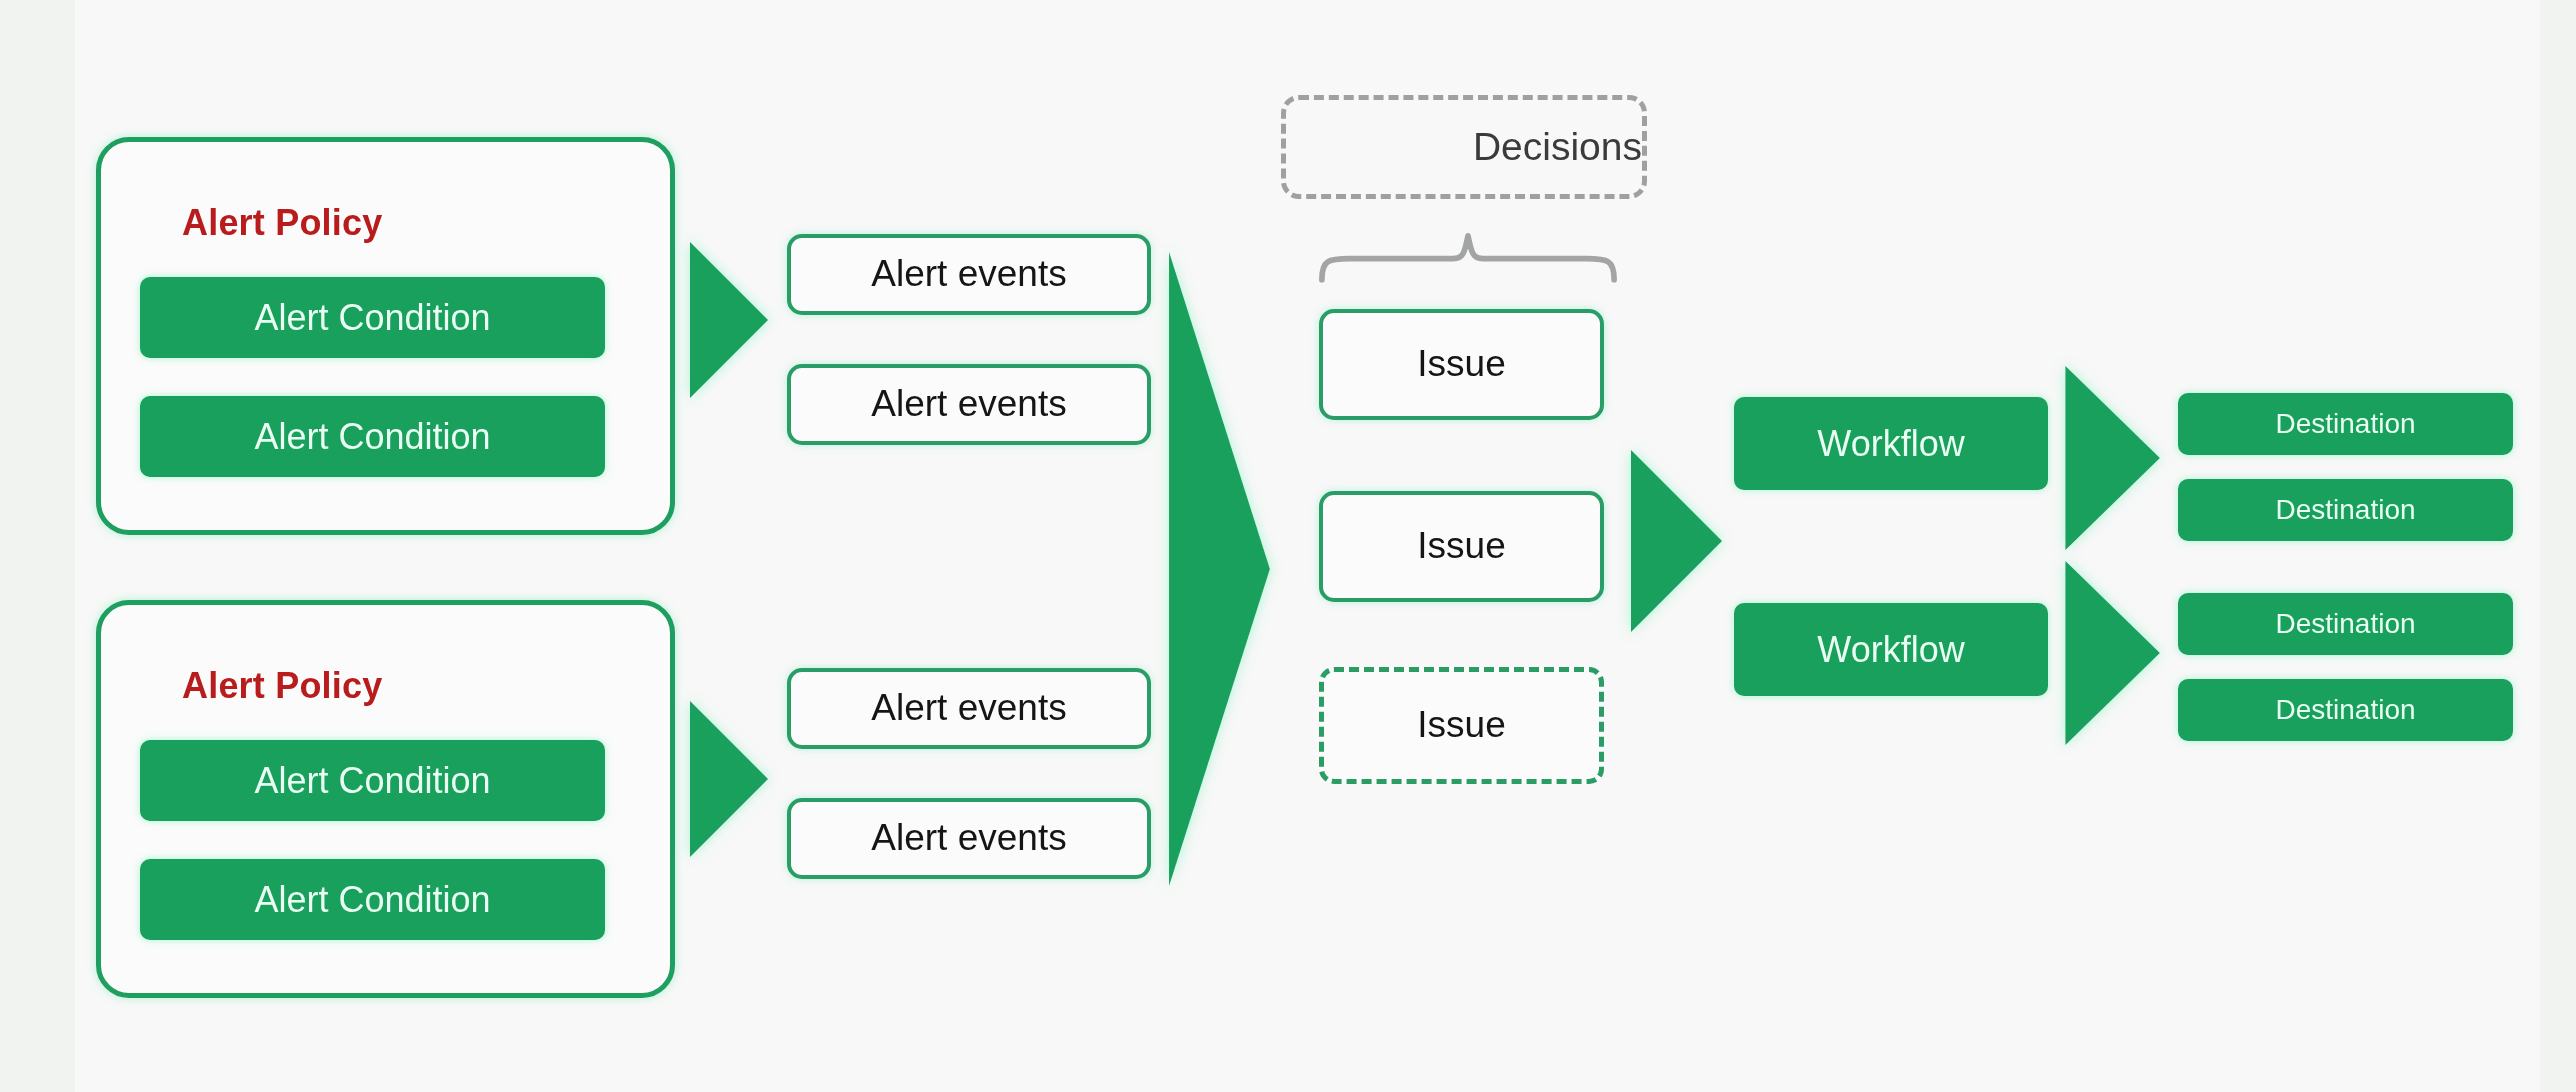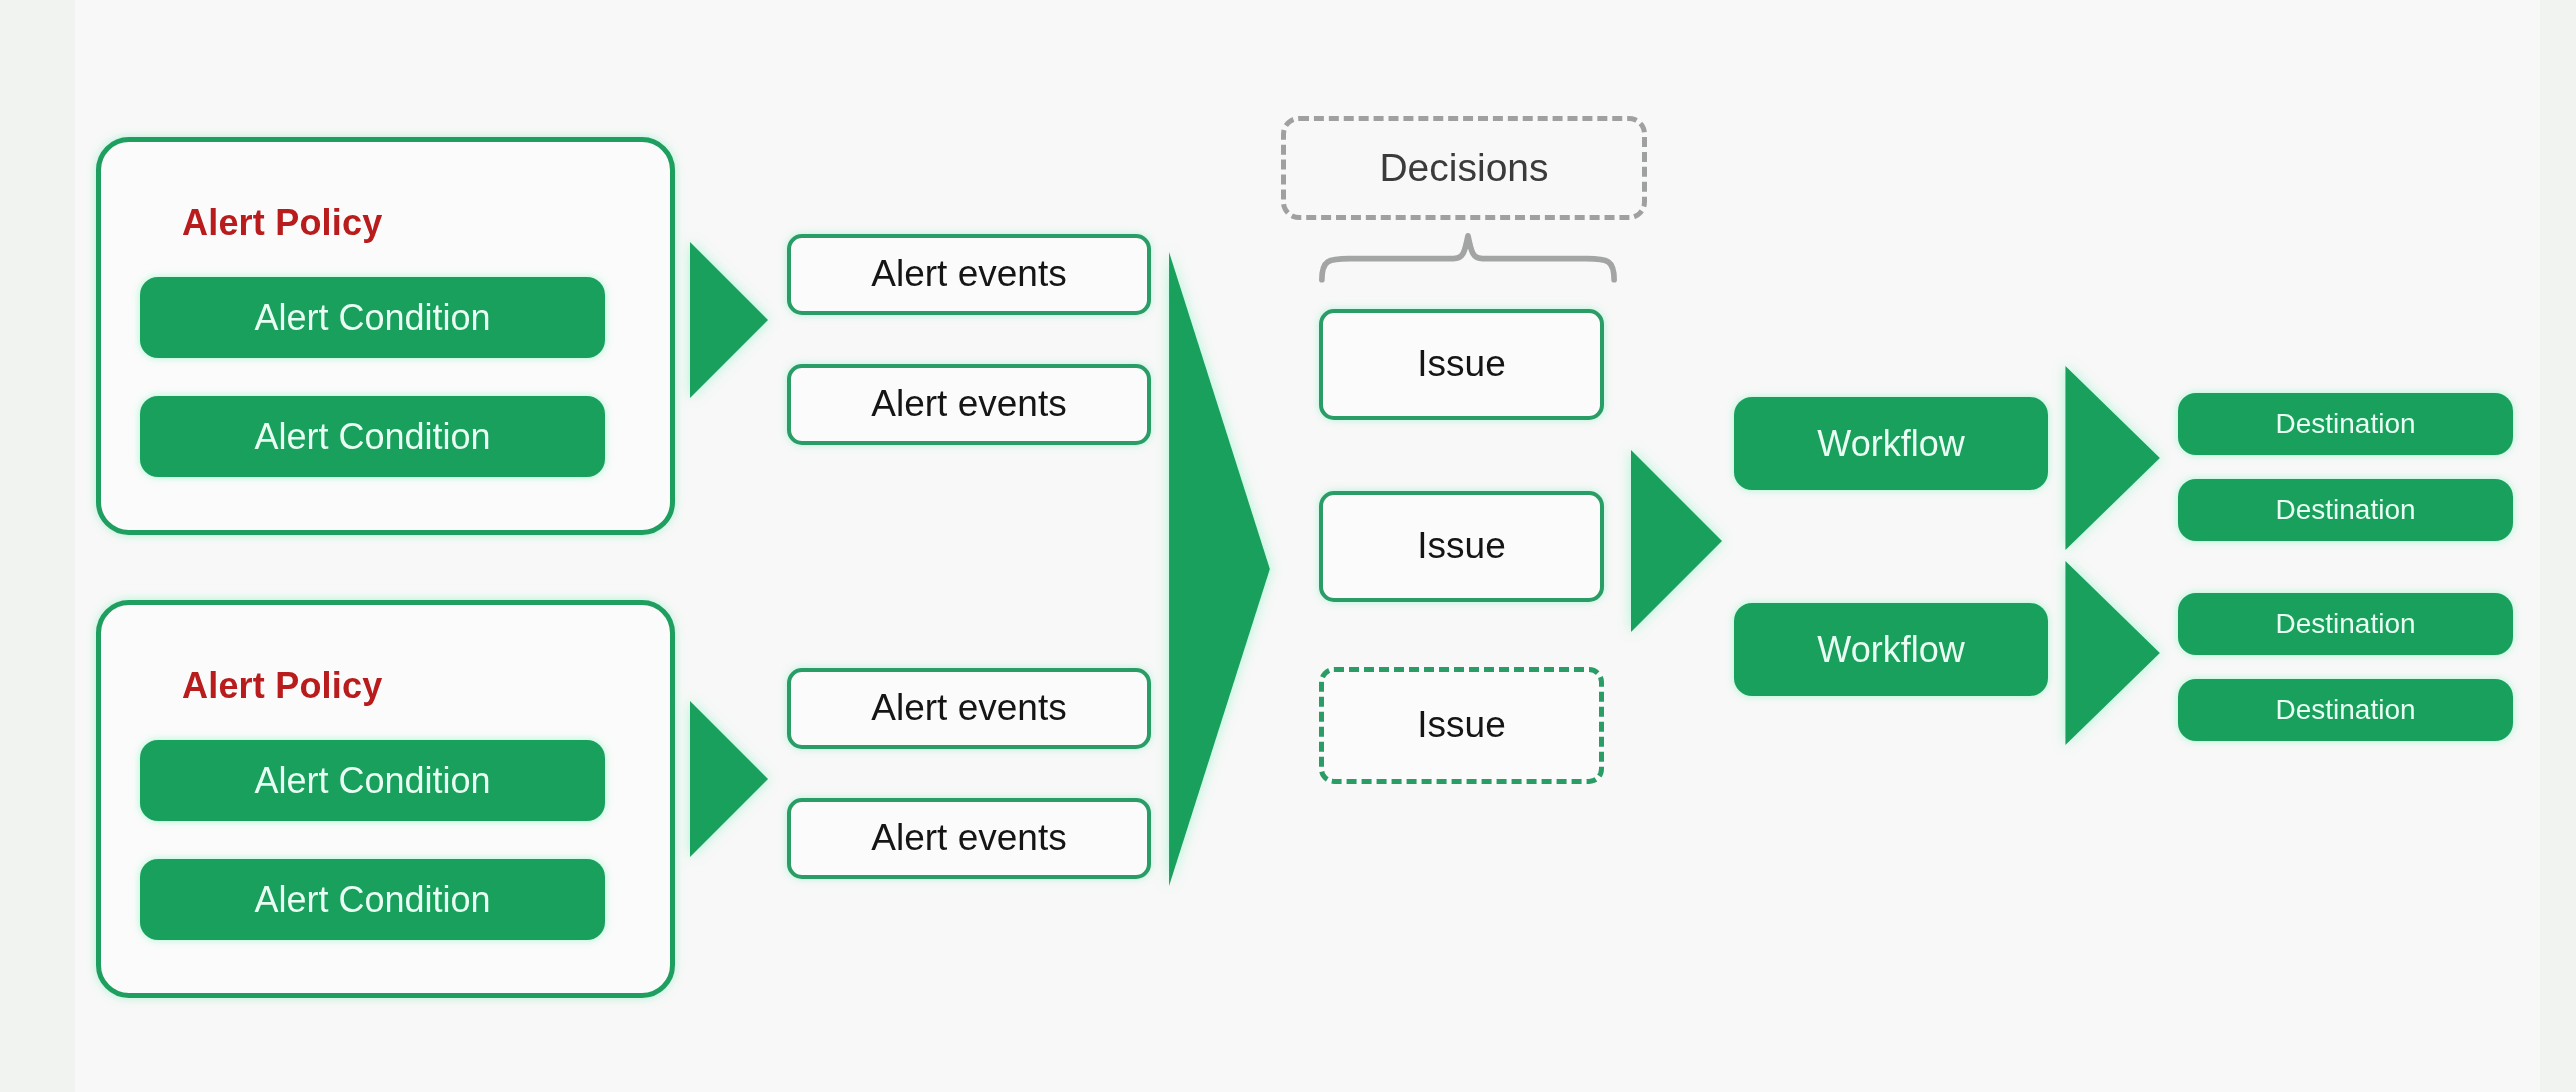--- a/index.html
+++ b/index.html
@@ -51,21 +51,21 @@
     position: absolute;
     font-weight: bold;
     font-size: 36px;
     color: #b91c1c;
     letter-spacing: 0.2px;
   }
 
   
   .green-fill {
     background: #18a05c;
-    border-radius: 18px;
+    border-radius: 10px;
     color: #eafff3;
     font-size: 36px;
     box-shadow: 0 0 7.3px rgba(140, 245, 200, 0.75);
   }
   .green-fill.sm { font-size: 28px; margin-top: 24px; }
 
   
   .green-outline {
     background: #fafbfa;
     border: 4.9px solid #2a9d66;
@@ -160,21 +160,21 @@
   <div class="node green-outline" style="left:787px; top:798px; width:364px; height:81px;">
     <span>Alert events</span>
   </div>
 
   <div class="funnel" style="left:1164px; top:252px; width:106px; height:634px;">
     <svg width="106" height="634" viewBox="0 0 130 780" xmlns="http://www.w3.org/2000/svg">
       <polygon points="6,0 130,390 6,780" fill="#18a05c"></polygon>
     </svg>
   </div>
 
-  <div class="node decisions-box" style="left:1281px; top:116px; width:366px; height:104px;">
+  <div class="node decisions-box" style="left:1281px; top:95px; width:366px; height:104px;justify-content:flex-end;">
     <span>Decisions</span>
   </div>
 
   <div class="brace" style="left:1317px; top:231px; width:302px; height:52px;">
     <svg width="302" height="52" viewBox="0 0 372 64" xmlns="http://www.w3.org/2000/svg">
       <path d="M6 60 C6 36, 14 34, 40 34 L168 34 C180 34, 182 26, 186 6
                C190 26, 192 34, 204 34 L332 34 C358 34, 366 36, 366 60" fill="none" stroke="#a3a4a4" stroke-width="7" stroke-linecap="round" stroke-linejoin="round"></path>
     </svg>
   </div>
 

